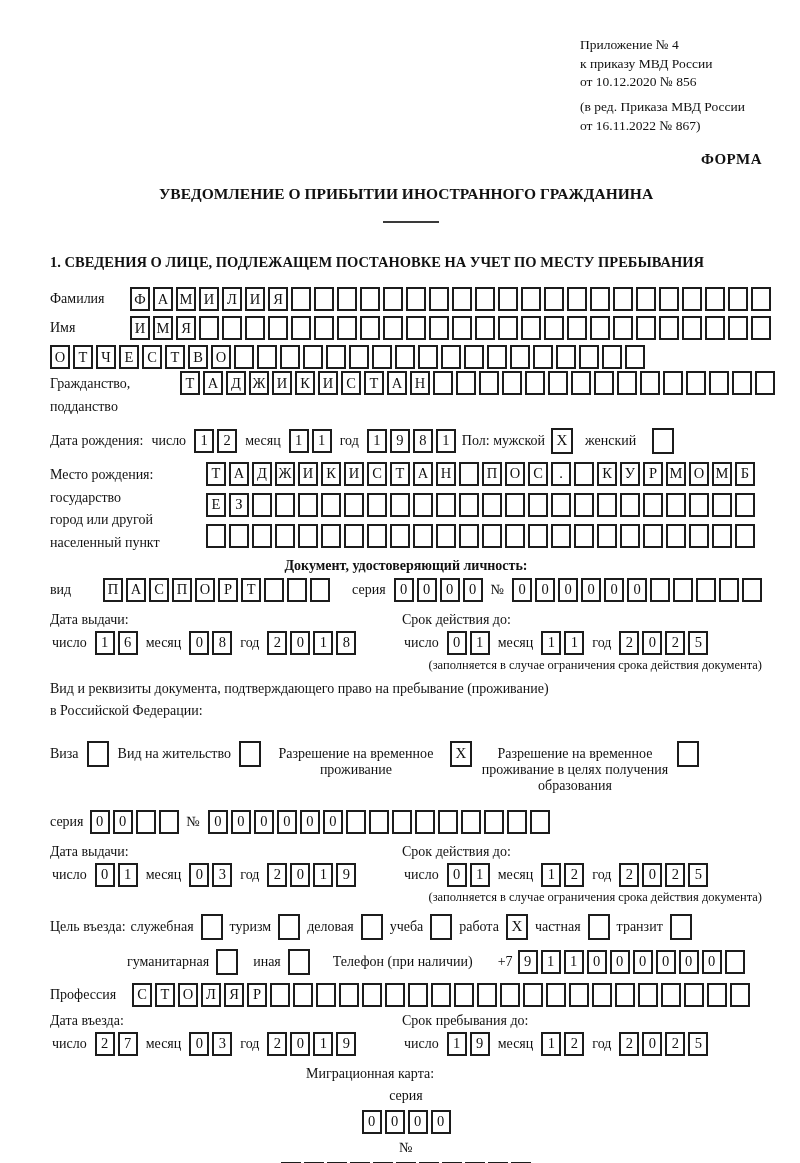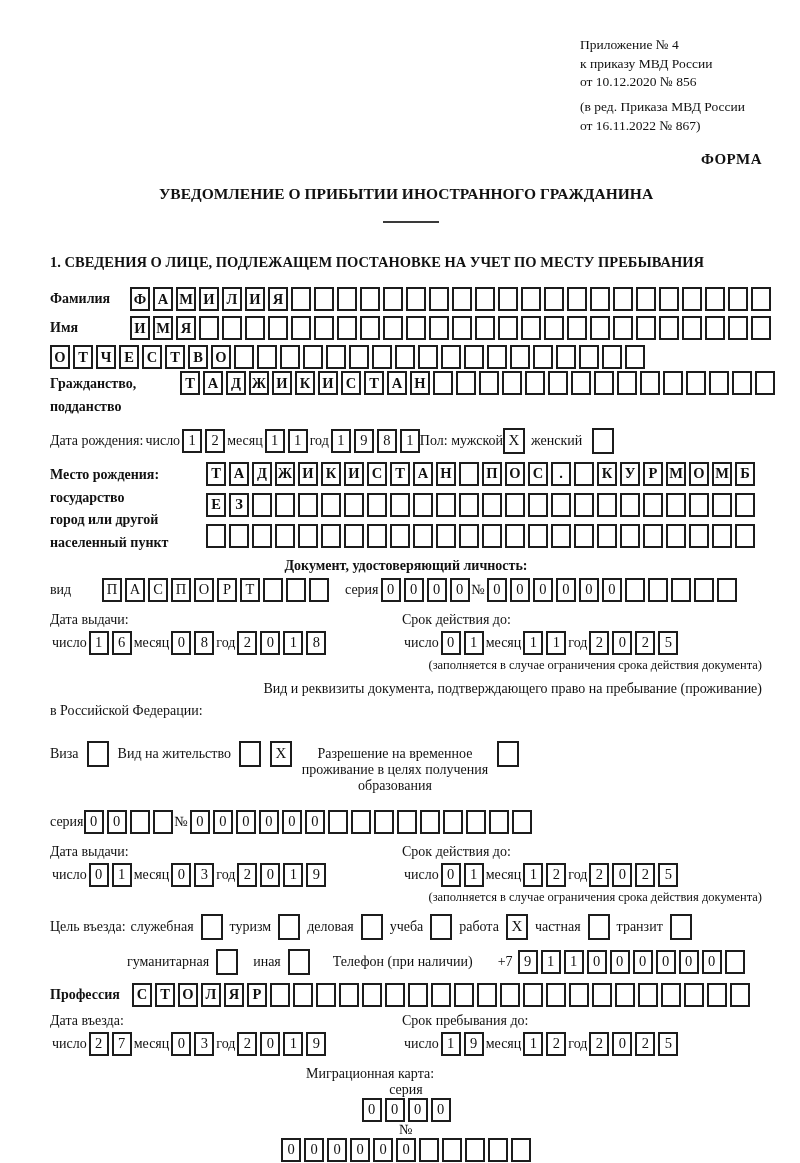--- a/index.html
+++ b/index.html
@@ -15,40 +15,40 @@
   .doc-ref { margin-left:530px; width:200px; font-size:13.5px; line-height:1.38; }
   .doc-ref .grp2 { margin-top:6px; }
   .forma { text-align:right; font-weight:bold; font-size:15px; margin-top:16px; letter-spacing:.5px; }
 
   
   .title { text-align:center; font-weight:bold; font-size:15.5px; line-height:1.55; margin-top:14px; }
   .tline { display:inline-block; width:56px; border-bottom:2.5px solid #3a3a3a; height:14px; margin-left:10px; }
   .sec { font-weight:bold; font-size:14.5px; margin-top:24px; }
 
   
-  .frow { display:flex; align-items:flex-start; margin-top:5px;font-weight:bold; }
+  .frow { display:flex; align-items:flex-start; margin-top:5px; }
   .flabel { flex:0 0 auto; padding-top:4px; }
   .w80  { width:80px; }
   .w130 { width:130px; }
   .lbl2 { line-height:1.6; padding-top:2px; }
 
   .boxes { display:flex; gap:3px; flex-wrap:nowrap; }
   .cell {
     width:20px; height:24px; border:2px solid #1c1c1c;
     display:flex; align-items:center; justify-content:center;
     font-size:14.5px; background:#fff; flex:0 0 auto;
   }
   .cb {
     width:22px; height:26px; border:2px solid #1c1c1c;
     display:inline-flex; align-items:center; justify-content:center;
     font-size:15px; flex:0 0 auto; background:#fff;
   }
 
   
-  .drow { display:flex; align-items:center; }
+  .drow { display:flex; align-items:center; gap:6px; }
   .drow .dl { padding:0 2px; }
   .dates { display:flex; margin-top:10px; }
   .dcol-l { width:352px; }
   .dcol-r { flex:1; }
   .dhead { margin-bottom:3px; }
   .note { font-size:12.5px; margin-top:3px; text-align:right; }
 
   
   .lblcol { line-height:1.62; flex:0 0 auto; padding-top:2px; }
   .rowstack > .boxes { margin-bottom:7px; }
@@ -415,33 +415,34 @@
             <span class="cell">2</span>
             <span class="cell">0</span>
             <span class="cell">2</span>
             <span class="cell">5</span>
           </div>
       </div>
       <div class="note">(заполняется в случае ограничения срока действия документа)</div>
     </div>
   </div>
 
-  <div style="margin-top:8px;text-align:right;">Вид и реквизиты документа, подтверждающего право на пребывание (проживание)</div>
+  <div style="margin-top:8px;">Вид и реквизиты документа, подтверждающего право на пребывание (проживание)</div>
   <div style="margin-top:6px;">в Российской Федерации:</div>
 
   <div class="opts">
     <div class="opt">
       <span class="olabel">Виза</span>
       <span class="cb"></span>
     </div>
     <div class="opt">
       <span class="olabel">Вид на жительство</span>
       <span class="cb"></span>
     </div>
     <div class="opt">
+      <span class="olabel center mw170">Разрешение на временное проживание</span>
       <span class="cb">X</span>
     </div>
     <div class="opt">
       <span class="olabel center mw190">Разрешение на временное проживание в целях получения образования</span>
       <span class="cb"></span>
     </div>
   </div>
 
   <div class="drow" style="margin-top:16px;">
     <span>серия</span>

